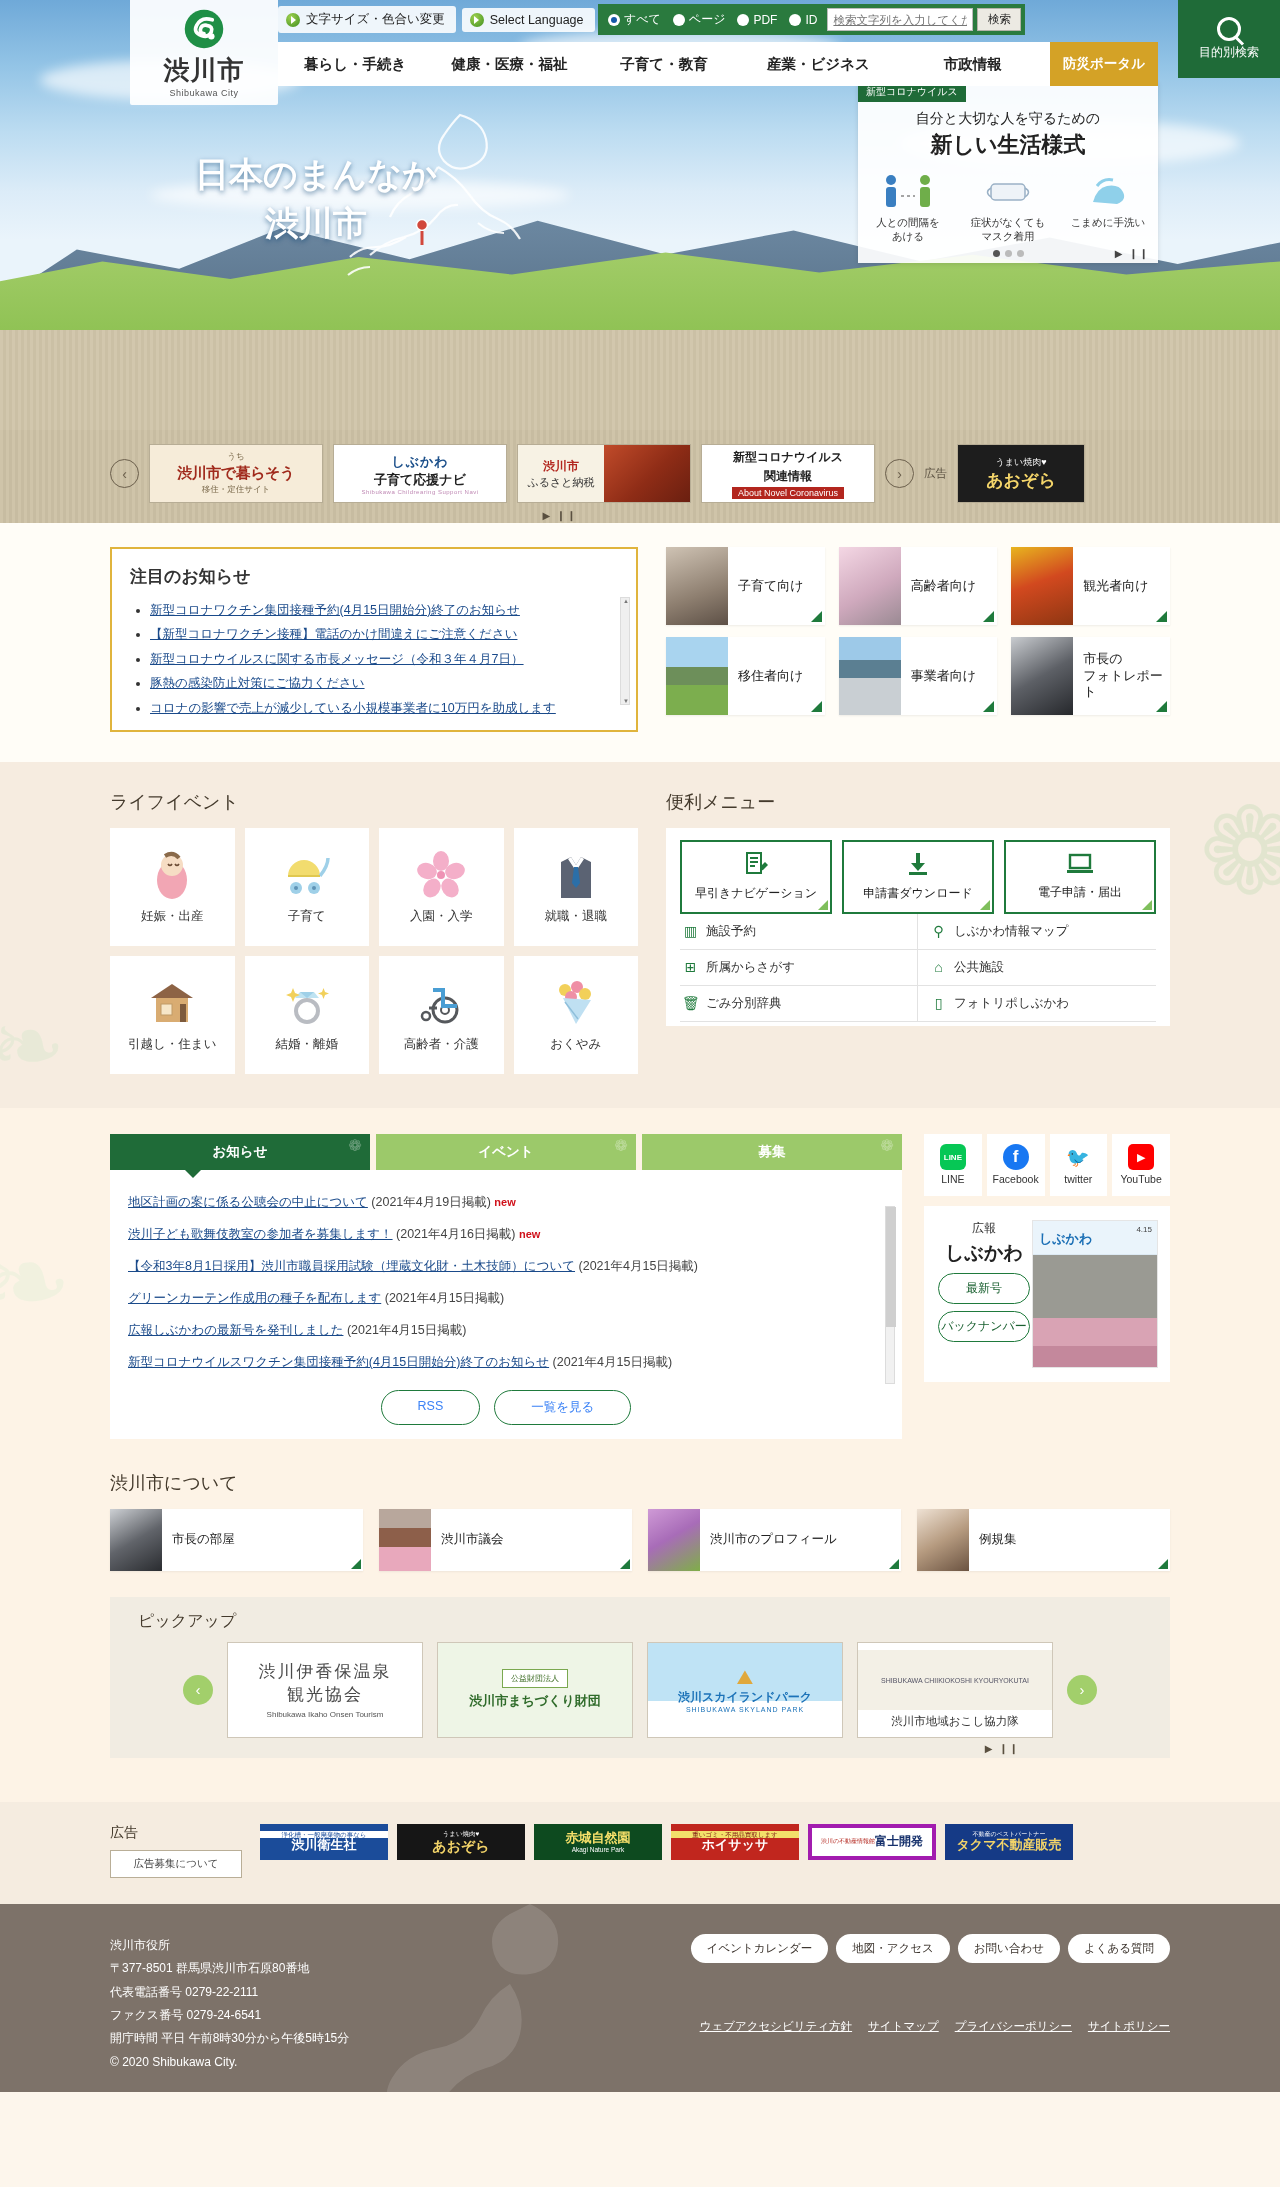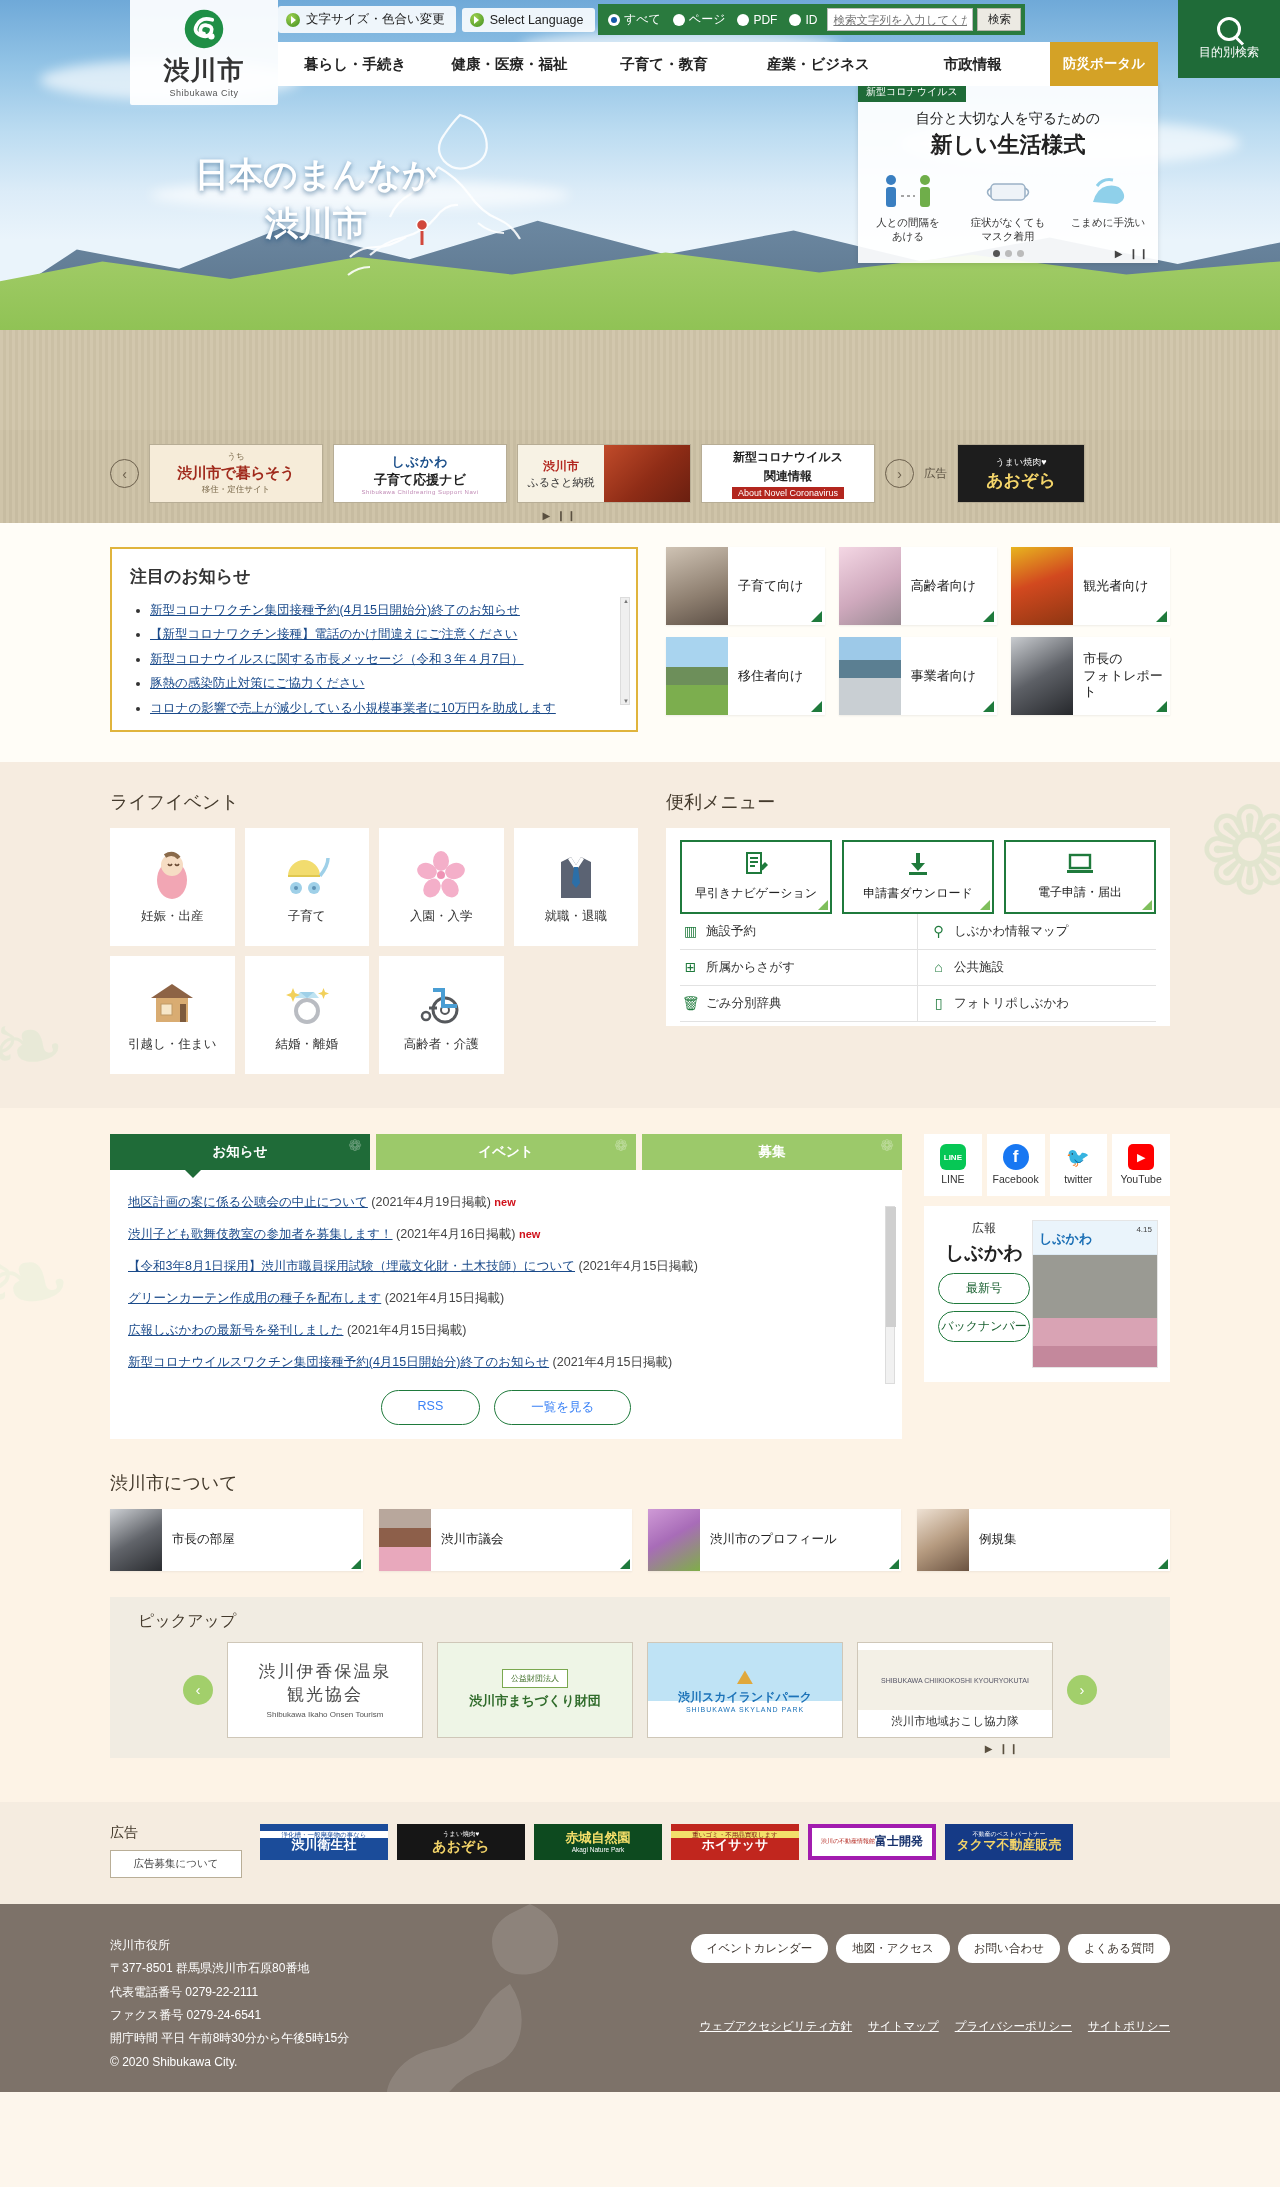--- a/index.html
+++ b/index.html
@@ -609,20 +609,35 @@
             <svg width="52" height="46" viewBox="0 0 52 46">
                 <circle cx="30" cy="30" r="12" fill="none" stroke="#55585c" stroke-width="3"></circle>
                 <circle cx="30" cy="30" r="4" fill="none" stroke="#55585c" stroke-width="2"></circle>
                 <path d="M18 10 h10 v16 h14" stroke="#4a9ed4" stroke-width="4" fill="none"></path>
                 <path d="M14 28 h8" stroke="#55585c" stroke-width="3"></path>
                 <circle cx="11" cy="36" r="4" fill="none" stroke="#55585c" stroke-width="2.5"></circle>
               </svg>
           </div>
           <div class="lb">高齢者・介護</div>
         </div>
+        <div class="life-cell">
+          <div class="ic">
+            <svg width="50" height="50" viewBox="0 0 50 50">
+                <g>
+                  <circle cx="14" cy="12" r="6" fill="#f2d05a"></circle>
+                  <circle cx="26" cy="9" r="6" fill="#ef8fa5"></circle>
+                  <circle cx="34" cy="16" r="6" fill="#f2d05a"></circle>
+                  <circle cx="20" cy="19" r="6" fill="#ef8fa5"></circle>
+                </g>
+                <path d="M12 20 L25 46 L40 22 z" fill="#bfe0f2"></path>
+                <path d="M14 24 L27 41" stroke="#8fbfdb" stroke-width="1.5"></path>
+              </svg>
+          </div>
+          <div class="lb">おくやみ</div>
+        </div>
       </div>
     </div>
 
     <div class="conv">
       <div class="sec-h">便利メニュー</div>
       <div class="conv-box">
         <div class="conv-top">
           <div class="conv-btn">
             <span class="cic">
               <svg width="26" height="26" viewBox="0 0 26 26">

